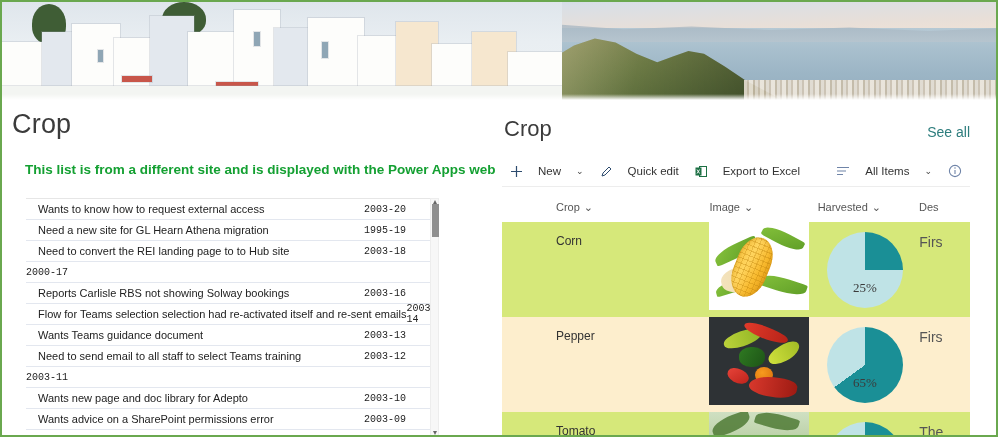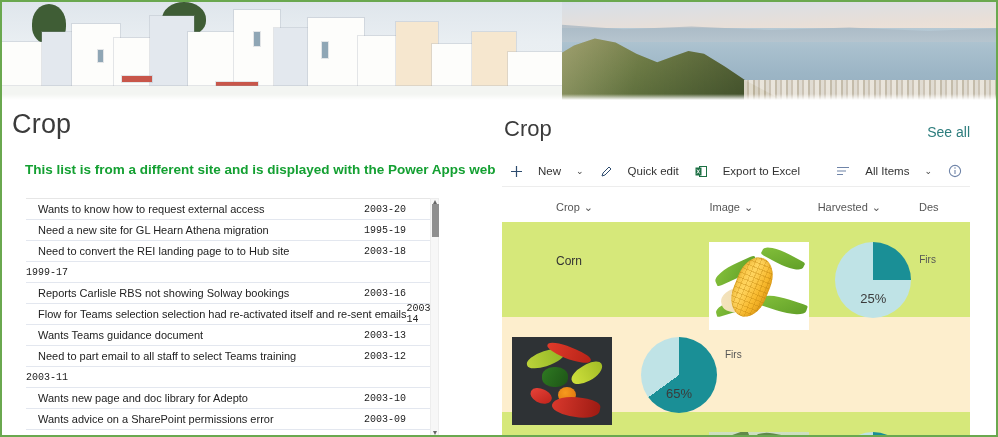--- a/index.html
+++ b/index.html
@@ -74,26 +74,26 @@
   .ico{display:inline-block;line-height:0;}
 
   .grid{position:absolute;left:6px;top:92px;width:468px;height:245px;overflow:hidden;}
   .g-head{display:flex;height:30px;align-items:center;}
   .g-h{font-size:11px;color:#555;display:flex;align-items:center;gap:4px;}
   .c-title{width:200px;padding-left:54px;box-sizing:border-box;}
   .c-img{width:110px;padding-left:10px;box-sizing:border-box;}
   .c-harv{width:105px;padding-left:10px;box-sizing:border-box;}
   .c-desc{width:60px;padding-left:8px;box-sizing:border-box;overflow:hidden;}
   .g-row{display:flex;height:95px;}
-  .cell{display:flex;align-items:flex-start;box-sizing:border-box;margin-top:20px;}
+  .cell{display:flex;align-items:flex-start;box-sizing:border-box;}
   .cell-title{width:200px;padding:12px 0 0 54px;font-size:12px;color:#333;}
   .cell-img{width:110px;padding-left:10px;display:flex;align-items:flex-start;}
   .thumb{width:100px;height:88px;position:relative;overflow:hidden;background:#fff;}
-  .cell-harv{width:105px;padding-left:10px;display:flex;align-items:center;justify-content:flex-end;}
-  .cell-desc{width:60px;padding:12px 0 0 8px;font-size:10px;color:#555;overflow:hidden;white-space:nowrap;}
+  .cell-harv{width:105px;padding-left:10px;display:flex;align-items:center;justify-content:center;font-family:Liberation Serif, serif;}
+  .cell-desc{width:60px;padding:12px 0 0 8px;font-size:14px;color:#555;overflow:hidden;white-space:nowrap;}
   .pie{width:76px;height:76px;border-radius:50%;position:relative;}
   .pie-label{position:absolute;left:0;right:0;bottom:12px;text-align:center;
     font-size:13px;color:#3b3b3b;}
 
   
   .corn-bg{position:absolute;inset:0;background:#fff;}
   .corn-cob{position:absolute;left:26px;top:14px;width:34px;height:62px;border-radius:50%/40%;
     background:linear-gradient(100deg,#f6c03a 0%,#ffd45e 35%,#f7b82c 70%,#e09a18 100%);
     transform:rotate(22deg);
     box-shadow:inset 0 0 4px rgba(170,110,0,.45);}
@@ -161,36 +161,36 @@
         </div>
         <div class="list-row">
           <div class="lr-title">Need a new site for GL Hearn Athena migration</div>
           <div class="lr-id">1995-19</div>
         </div>
         <div class="list-row">
           <div class="lr-title">Need to convert the REI landing page to to Hub site</div>
           <div class="lr-id">2003-18</div>
         </div>
         <div class="list-row">
-          <div class="lr-id">1999-17</div>
+          <div class="lr-id">2000-17</div>
         </div>
         <div class="list-row">
           <div class="lr-title">Reports Carlisle RBS not showing Solway bookings</div>
           <div class="lr-id">2003-16</div>
         </div>
         <div class="list-row">
           <div class="lr-title">Flow for Teams selection selection had re-activated itself and re-sent emails</div>
           <div class="lr-id">2003-14</div>
         </div>
         <div class="list-row">
           <div class="lr-title">Wants Teams guidance document</div>
           <div class="lr-id">2003-13</div>
         </div>
         <div class="list-row">
-          <div class="lr-title">Need to part email to all staff to select Teams training</div>
+          <div class="lr-title">Need to send email to all staff to select Teams training</div>
           <div class="lr-id">2003-12</div>
         </div>
         <div class="list-row">
           <div class="lr-id">2003-11</div>
         </div>
         <div class="list-row">
           <div class="lr-title">Wants new page and doc library for Adepto</div>
           <div class="lr-id">2003-10</div>
         </div>
         <div class="list-row">
@@ -294,20 +294,21 @@
               </div>
             </div>
             <div class="cell cell-harv">
               <div class="pie" style="background: conic-gradient(rgb(26, 143, 150) 0deg, rgb(26, 143, 150) 90deg, rgb(191, 227, 230) 90deg, rgb(191, 227, 230) 360deg);">
                 <div class="pie-label">25%</div>
               </div>
             </div>
             <div class="cell cell-desc">Firs</div>
           </div>
           <div class="g-row" style="background: rgb(253, 238, 205);">
+            <div class="cell cell-title">Pepper</div>
             <div class="cell cell-img">
               <div class="thumb">
                 <div class="pepper-bg"></div>
                 <div class="pep" style="left:14px;top:14px;width:40px;height:15px;background:linear-gradient(90deg,#bcd23a,#8fb524);transform:rotate(-18deg);"></div>
                 <div class="pep" style="left:34px;top:10px;width:46px;height:12px;background:linear-gradient(90deg,#e03a2a,#b72318);transform:rotate(22deg);"></div>
                 <div class="pep" style="left:30px;top:30px;width:26px;height:20px;background:linear-gradient(120deg,#2f7a22,#1d5416);border-radius:45%;"></div>
                 <div class="pep" style="left:58px;top:28px;width:34px;height:16px;background:linear-gradient(90deg,#cfe03c,#a3bd26);transform:rotate(-28deg);"></div>
                 <div class="pep" style="left:18px;top:52px;width:22px;height:14px;background:linear-gradient(120deg,#e8443a,#bd221a);transform:rotate(28deg);"></div>
                 <div class="pep" style="left:46px;top:50px;width:18px;height:16px;background:radial-gradient(circle at 40% 35%,#f79a1e,#d96f0c);border-radius:50%;"></div>
                 <div class="pep" style="left:40px;top:60px;width:48px;height:20px;background:linear-gradient(90deg,#d8382c,#9e1b13);border-radius:60% 30% 50% 40%;transform:rotate(10deg);"></div>

